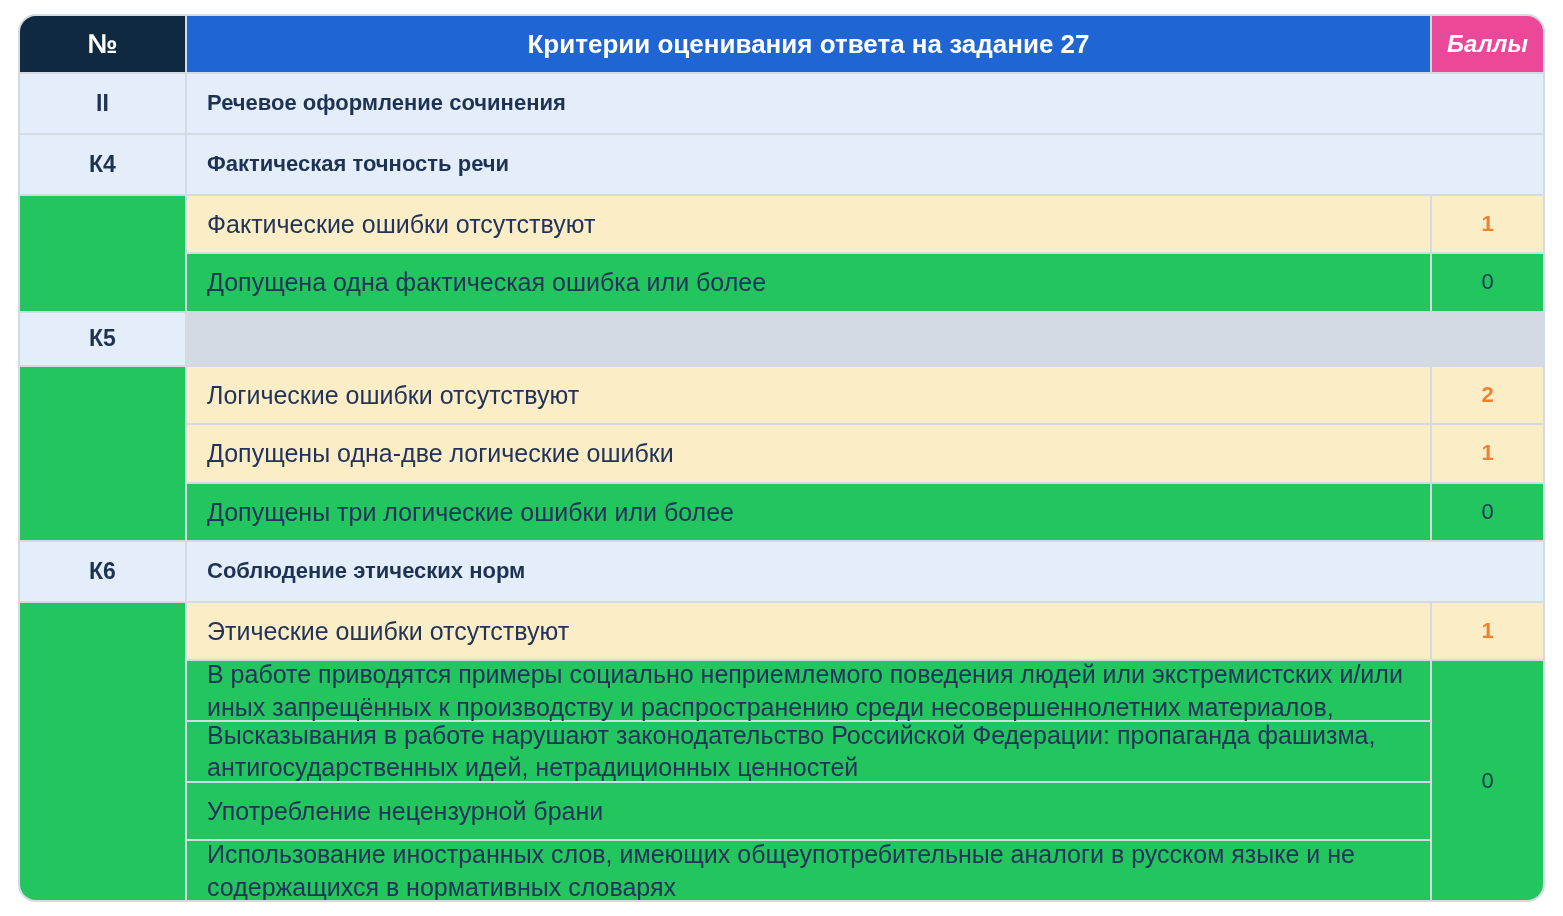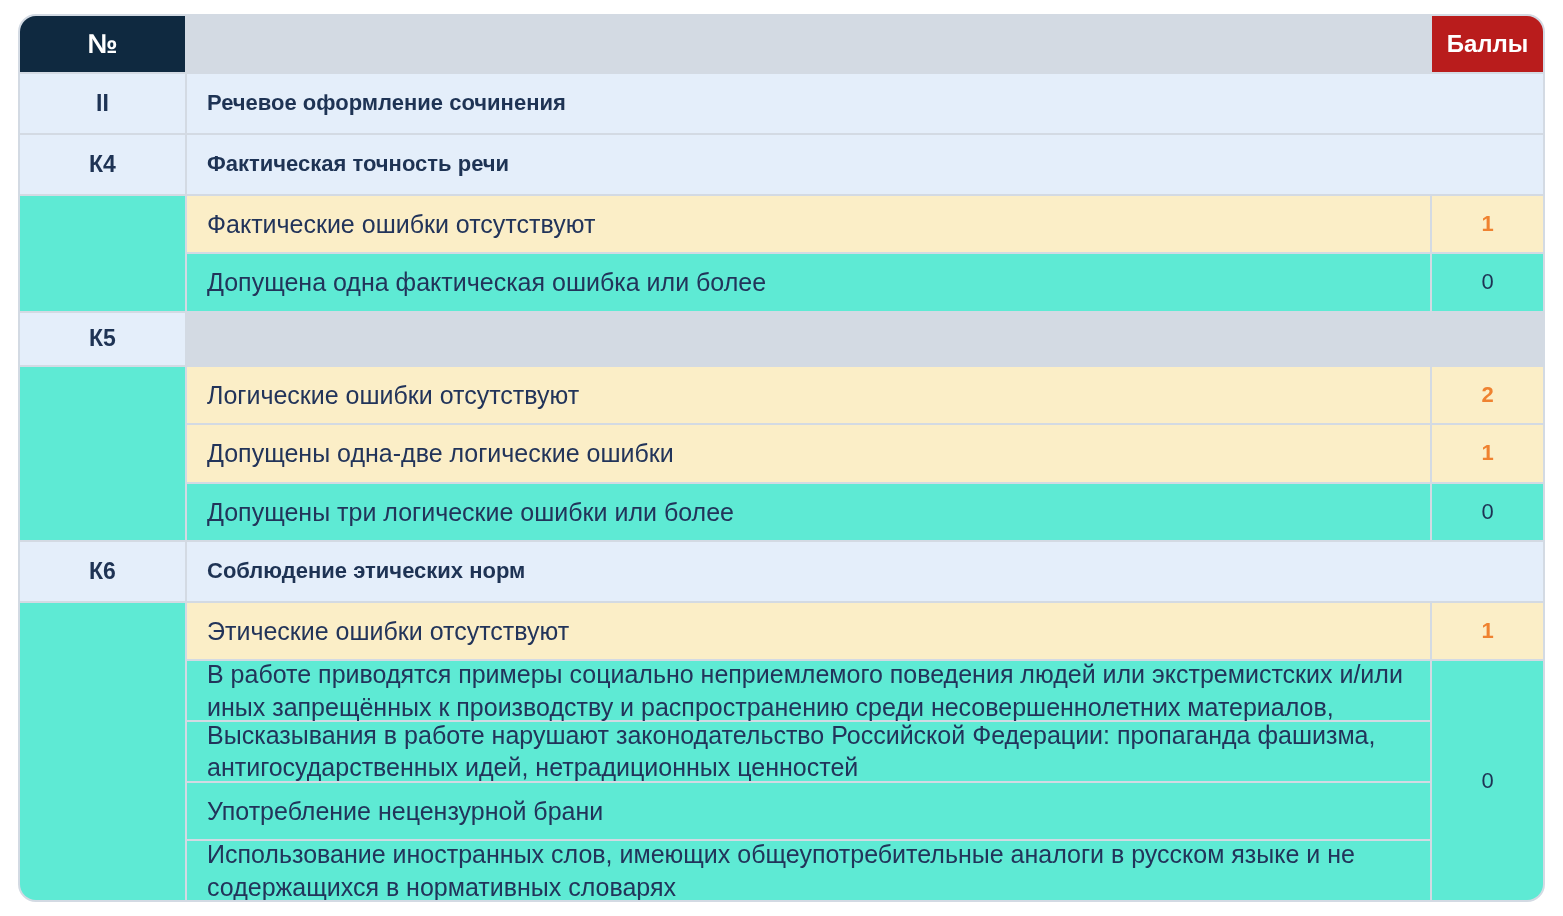--- a/index.html
+++ b/index.html
@@ -25,44 +25,45 @@
     border:2px solid #d3dae3;
     border-radius:18px;
     overflow:hidden;
     width:100%;
     height:100%;
     box-sizing:border-box;
   }
   .cell{
     display:flex;
     align-items:center;
-    background:#5eead4;
+    background:#22c55e;
     box-sizing:border-box;
   }
   
   .hdr-num{
     background:#0f2940;
     color:#ffffff;
     font-weight:bold;
     font-size:27px;
     justify-content:center;
   }
   .hdr-title{
     background:#2065d4;
     color:#ffffff;
     font-weight:bold;
     font-size:26px;
     justify-content:center;
   }
   .hdr-score{
-    background:#b91c1c;
+    background:#ec4899;
     color:#ffffff;
     font-weight:bold;
     font-size:24px;
     justify-content:center;
+    font-style:italic;
   }
   
   .sec{ background:#e4eefa; }
   .num{
     justify-content:center;
     font-weight:bold;
     color:#1e3354;
     font-size:23px;
   }
   .label{
@@ -89,20 +90,21 @@
     font-weight:bold;
   }
 </style>
 </head>
 <body>
 
 <div class="page">
   <div class="tbl">
 
     <div class="cell hdr-num" style="grid-area:1/1/2/2">№</div>
+    <div class="cell hdr-title" style="grid-area:1/2/2/3">Критерии оценивания ответа на задание 27</div>
     <div class="cell hdr-score" style="grid-area:1/3/2/4">Баллы</div>
 
     <div class="cell num sec" style="grid-area:2/1/3/2">II</div>
     <div class="cell label sec" style="grid-area:2/2/3/4">Речевое оформление сочинения</div>
 
     <div class="cell num sec" style="grid-area:3/1/4/2">К4</div>
     <div class="cell label sec" style="grid-area:3/2/4/4">Фактическая точность речи</div>
 
     <div class="cell" style="grid-area:4/1/6/2"></div>
     <div class="cell text yellow" style="grid-area:4/2/5/3">Фактические ошибки отсутствуют</div>

